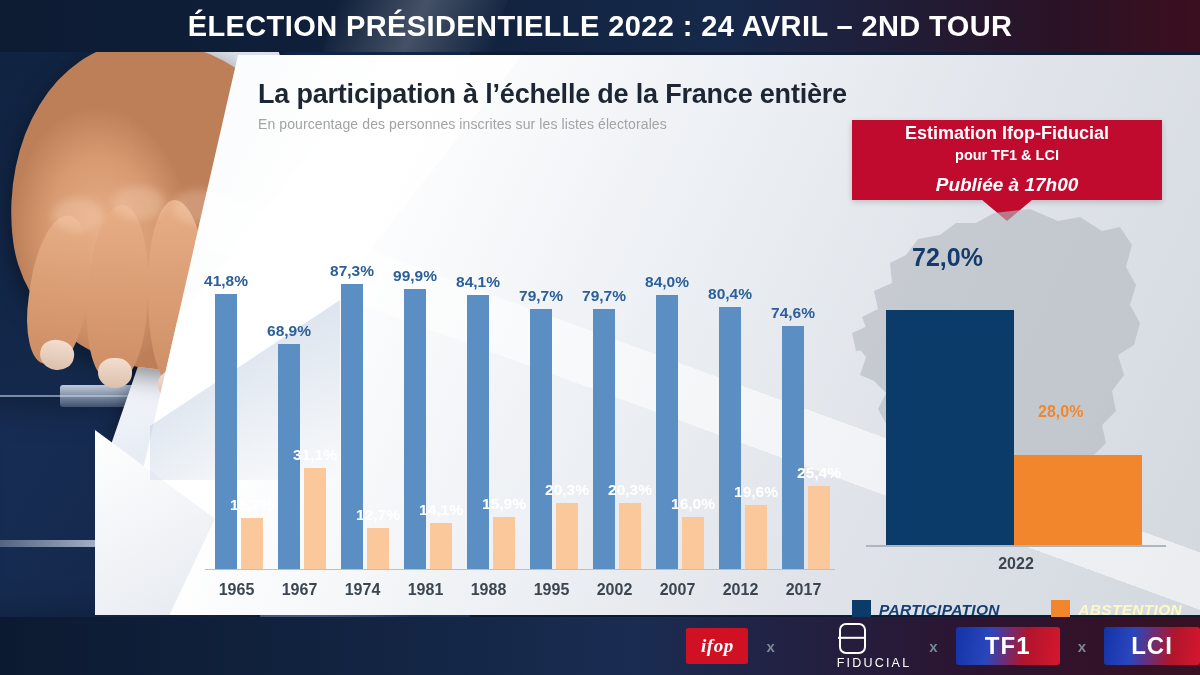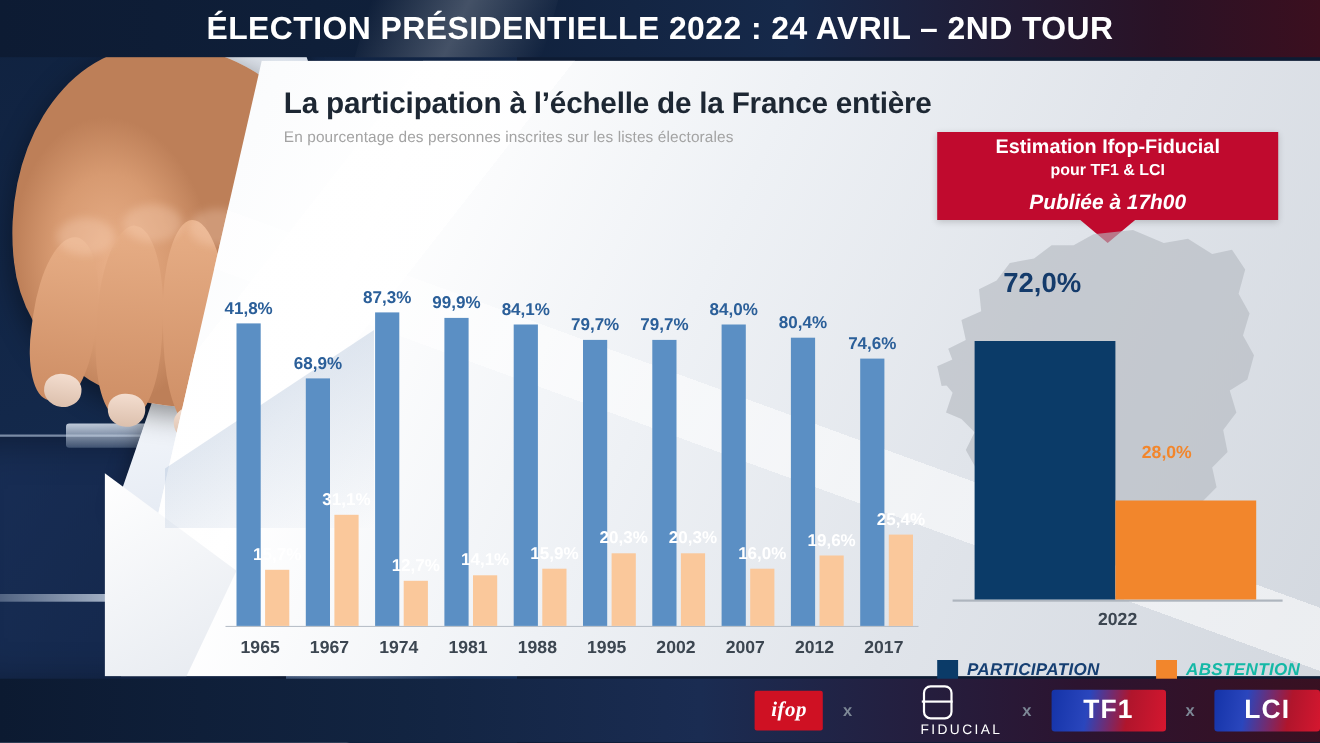--- a/index.html
+++ b/index.html
@@ -189,21 +189,21 @@
   .legend{
     position:absolute;left:14px;top:375px;width:330px;
     display:flex;align-items:center;justify-content:space-between;gap:14px;margin-top:20px;
   }
   .legend .item{display:flex;align-items:center;gap:8px;}
   .legend .sw{width:19px;height:19px;display:inline-block;}
   .legend .sw.part{background:#0b3b68;}
   .legend .sw.abst{background:#f2862c;}
   .legend .txt{font-size:15.5px;font-weight:700;font-style:italic;letter-spacing:.3px;}
   .legend .txt.part{color:#163f72;}
-  .legend .txt.abst{color:#14b8a6;}
+  .legend .txt.abst{color:#fef9c3;}
 
   
   .footer{
     position:absolute;left:0;top:617px;width:1200px;height:58px;
     background:linear-gradient(90deg,#0c1a31 0%,#122441 30%,#1a2c52 52%,#2c1430 80%,#3a1020 100%);
     display:flex;align-items:center;justify-content:flex-end;padding-right:24px;gap:18px;
   }
   .footer .sep{color:#7d8896;font-size:15px;font-weight:600;}
   .logo-ifop{
     width:62px;height:36px;background:#cf1123;border-radius:2px;

